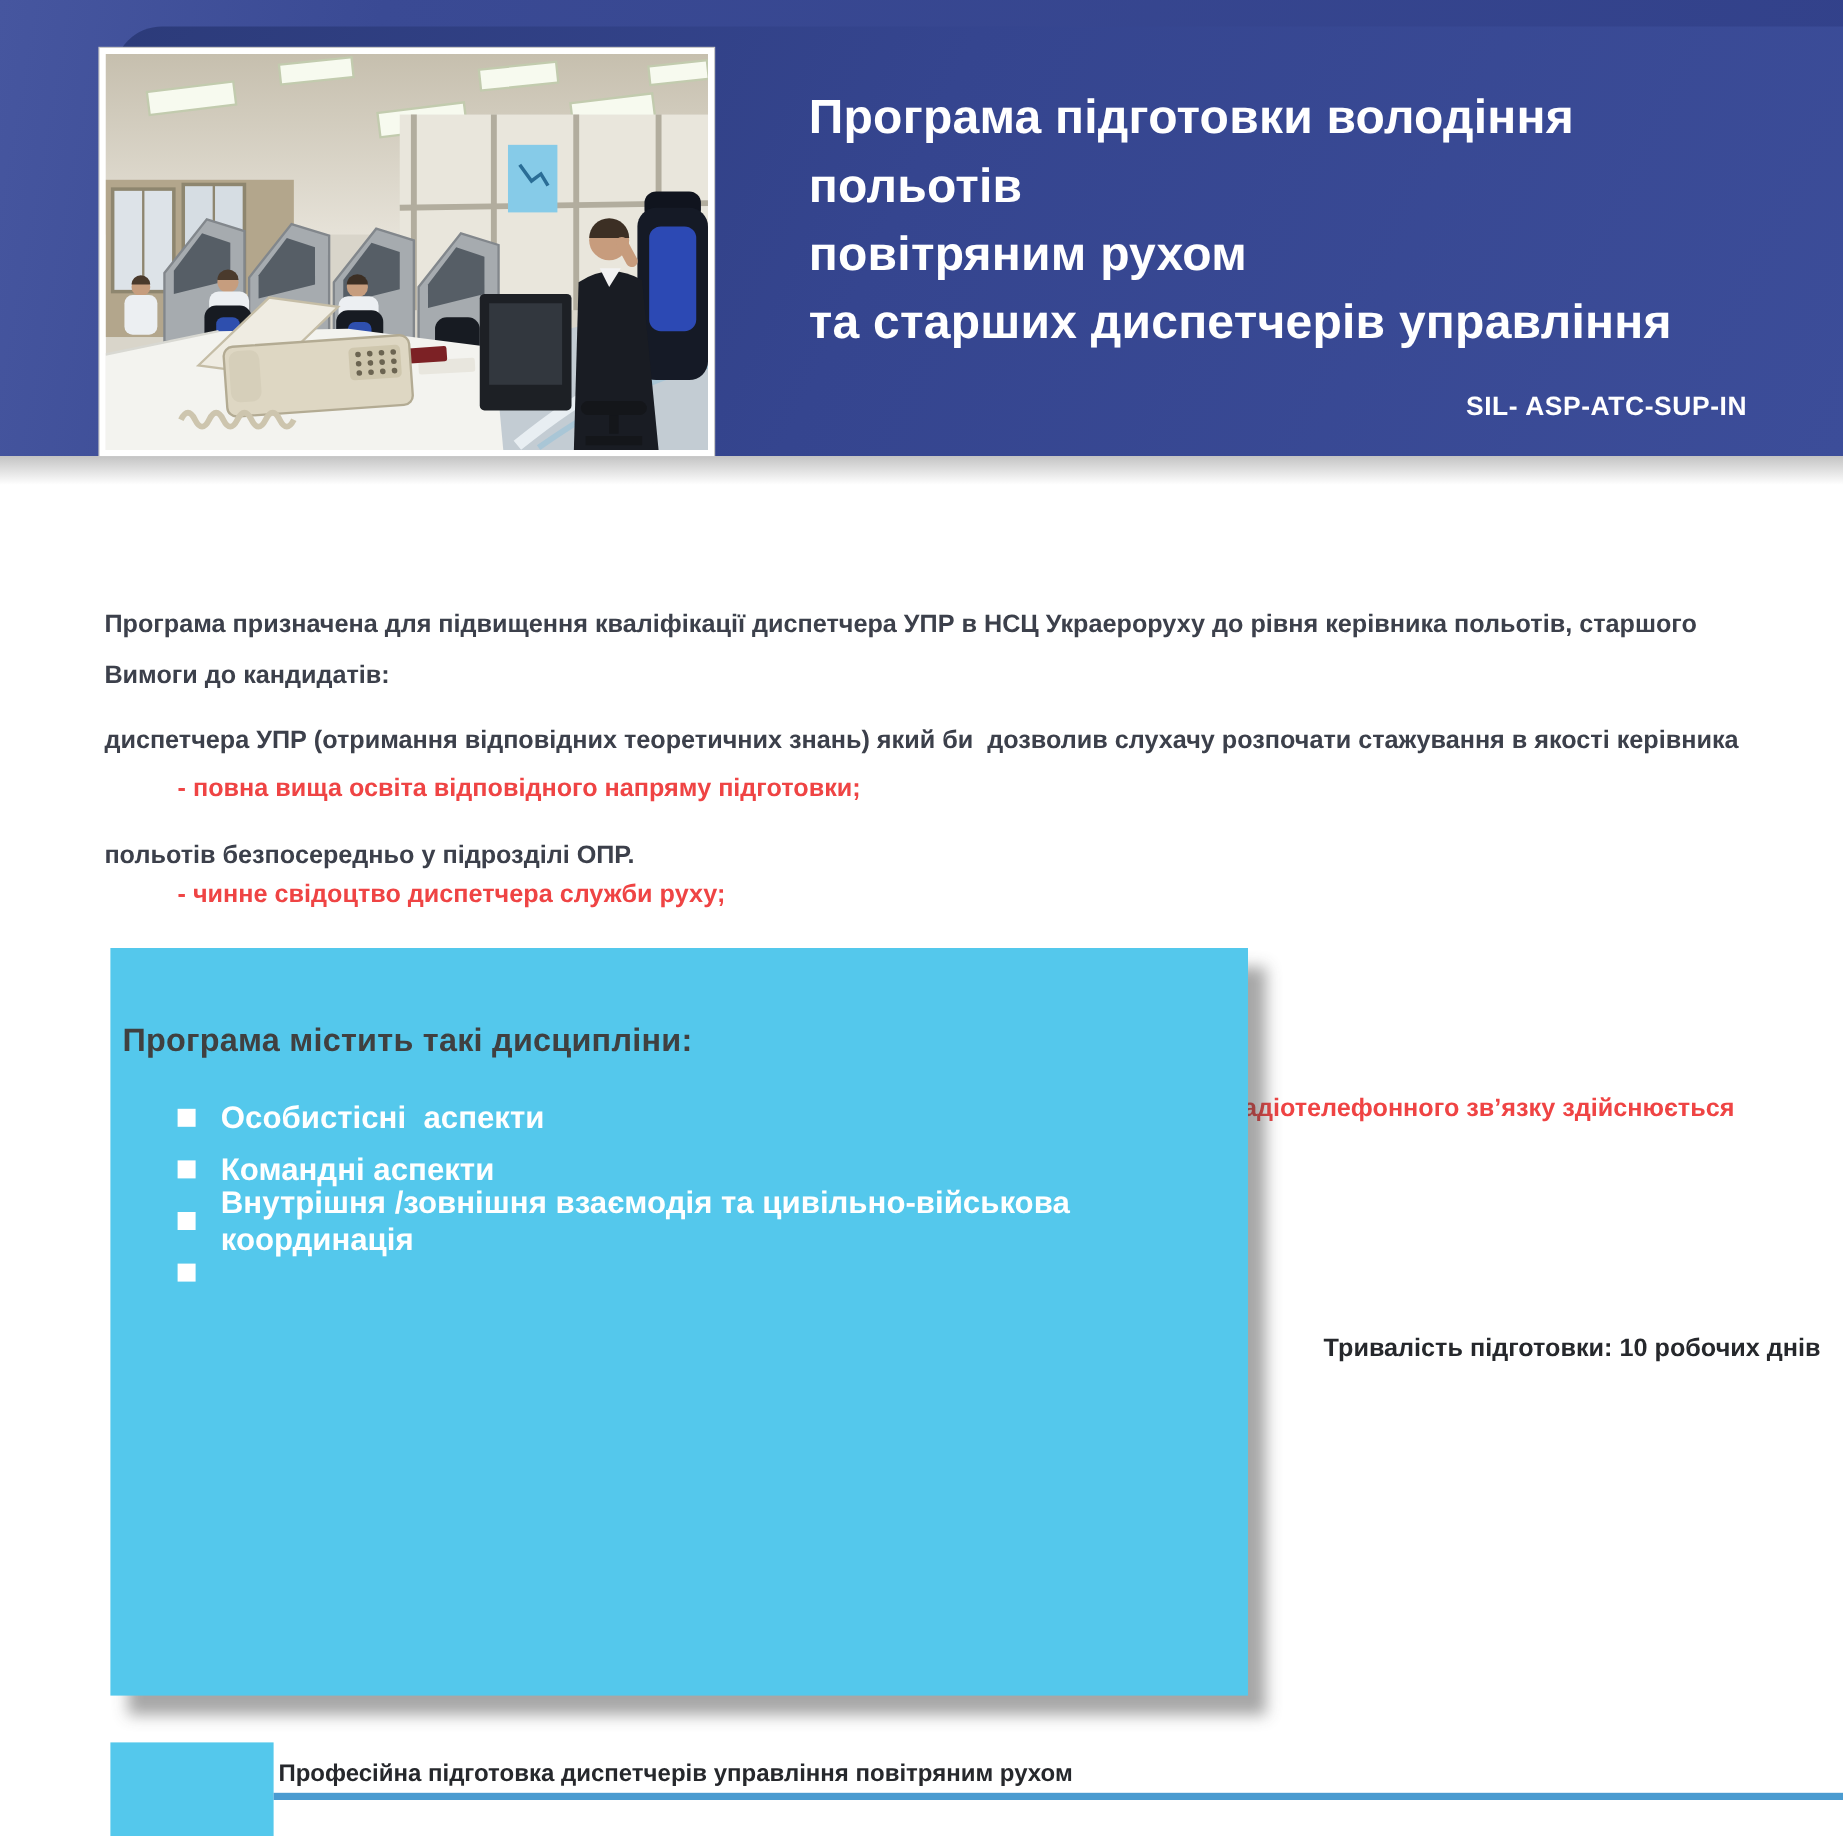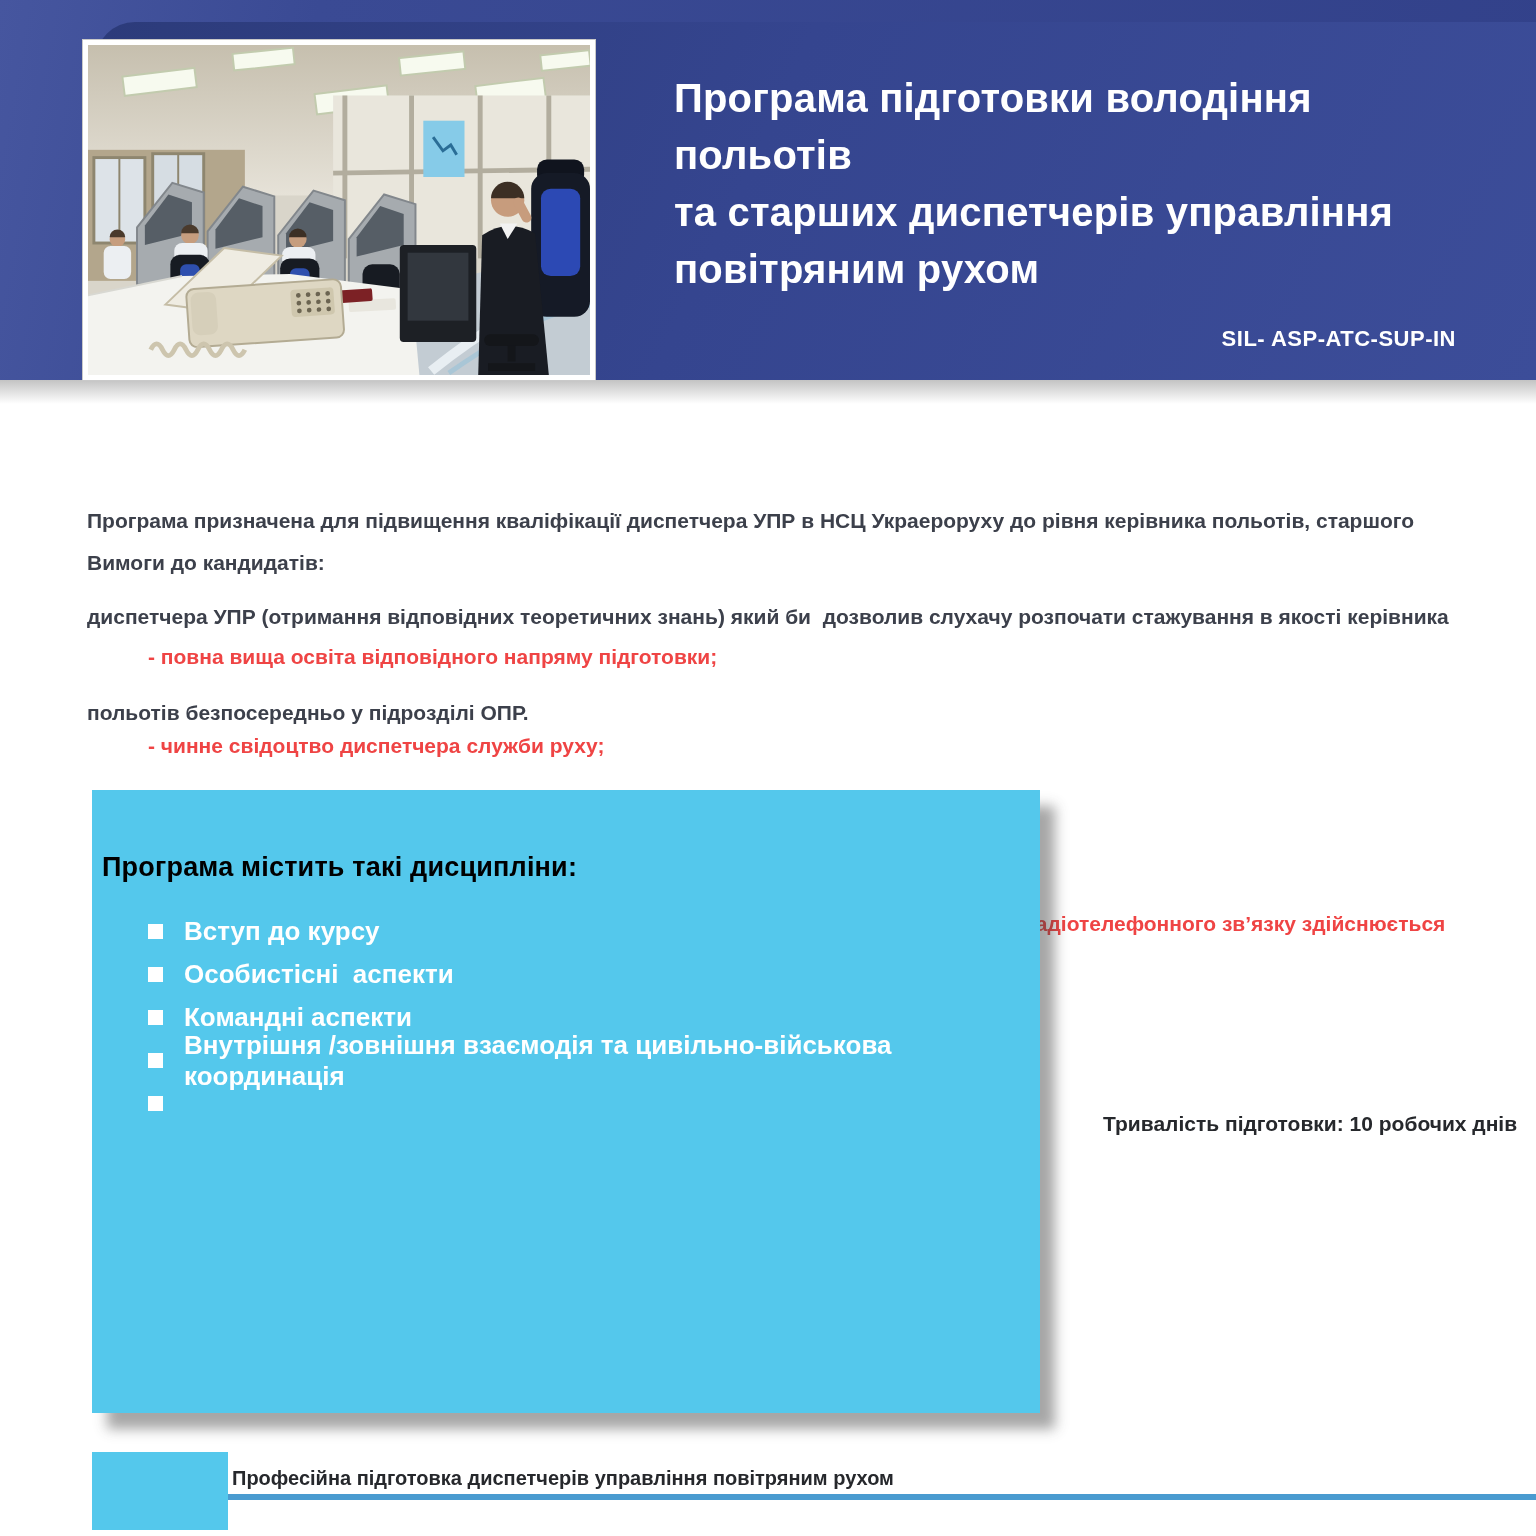--- a/index.html
+++ b/index.html
@@ -53,21 +53,21 @@
   }
   .req-item.indent2 { padding-left:17px; }
 
   
   .program-box {
     position:absolute; left:92px; top:790px; width:948px; height:623px;
     background:#54c8ec; box-shadow:15px 16px 12px rgba(60,60,60,.45);
   }
   .box-heading {
     position:absolute; left:10px; top:62px;
-    color:#000000; font-size:27px; font-weight:bold; letter-spacing:.2px;
+    color:#404040; font-size:27px; font-weight:bold; letter-spacing:.2px;
   }
   .prog-list { position:absolute; left:56px; top:120px; }
   .prog-item {
     display:flex; align-items:center; height:43px;
     color:#ffffff; font-size:26px; font-weight:bold; white-space:pre-wrap;
   }
   .prog-bullet {
     width:15px; height:15px; background:#ffffff; margin-right:21px; flex:0 0 auto;
   }
 
@@ -214,22 +214,22 @@
             <circle cx="144" cy="56" r="2.4"></circle>
         </g>
       </g>
 
       <path d="M64 314 q6 -12 12 0 q6 12 12 0 q6 -12 12 0 q6 12 12 0 q6 -12 12 0 q6 12 12 0 q6 -12 12 0 q6 12 12 0" stroke="#cdc5ae" stroke-width="5" fill="none"></path>
     </svg>
   </div>
 
   <div class="title">
     <div>Програма підготовки володіння польотів</div>
+    <div>повітряним рухом</div>
     <div>та старших диспетчерів управління</div>
-    <div>повітряним рухом</div>
   </div>
   <div class="code">SIL- ASP-ATC-SUP-IN</div>
 
   <div class="intro">
     <div>Програма призначена для підвищення кваліфікації диспетчера УПР в НСЦ Украероруху до рівня керівника польотів, старшого</div>
     <div>диспетчера УПР (отримання відповідних теоретичних знань) який би  дозволив слухачу розпочати стажування в якості керівника</div>
     <div>польотів безпосередньо у підрозділі ОПР.</div>
   </div>
 
   <div class="req-heading">Вимоги до кандидатів:</div>
@@ -241,24 +241,20 @@
     <div class="req-item indent2">англійською мовою постійно) не нижче 4 рівня за шкалою ICAO;</div>
     <div class="req-item">- допуск до ведення радіотелефонного зв’язку англійською мовою;</div>
     <div class="req-item">- стаж роботи диспетчером УПР не менше 3-х років.</div>
   </div>
 
   <div class="program-box">
     <div class="box-heading">Програма містить такі дисципліни:</div>
     <div class="prog-list">
       <div class="prog-item">
         <span class="prog-bullet"></span>
-        <span>Вступ до курсу</span>
-      </div>
-      <div class="prog-item">
-        <span class="prog-bullet"></span>
         <span>Особистісні  аспекти</span>
       </div>
       <div class="prog-item">
         <span class="prog-bullet"></span>
         <span>Командні аспекти</span>
       </div>
       <div class="prog-item">
         <span class="prog-bullet"></span>
         <span>Внутрішня /зовнішня взаємодія та цивільно-військова координація</span>
       </div>

